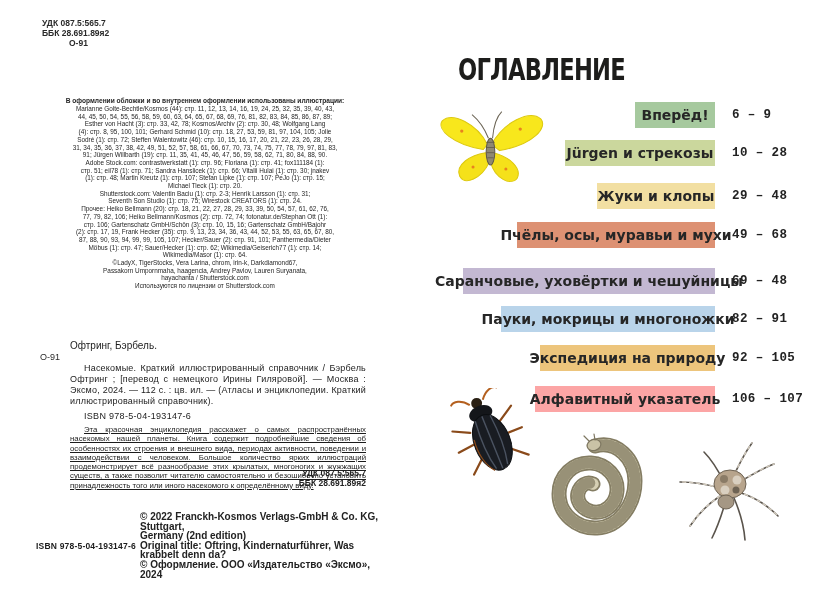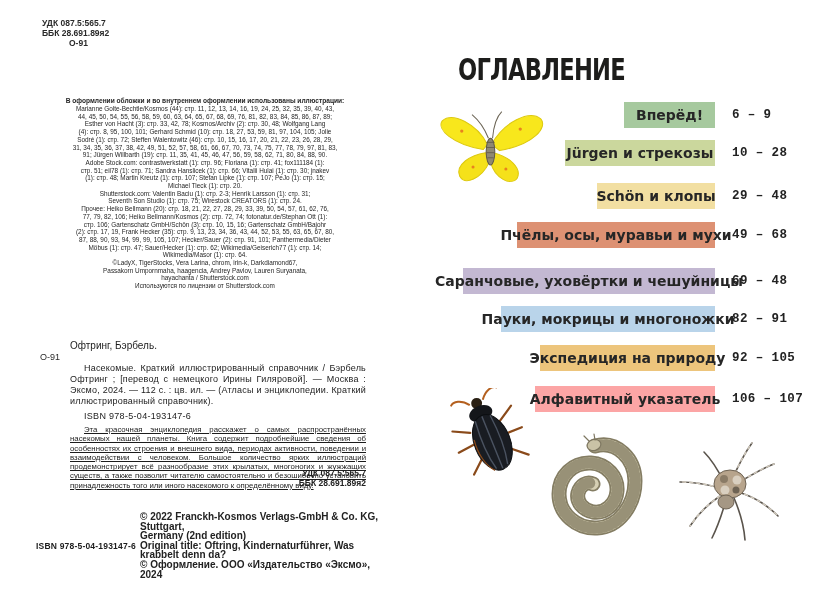--- a/index.html
+++ b/index.html
@@ -45,21 +45,21 @@
     font-family:"DejaVu Sans",sans-serif;font-size:14px;font-weight:bold;color:#262626;
     white-space:nowrap;
   }
   .toc-pages{
     position:absolute;left:322px;height:26px;line-height:26px;
     font-family:Liberation Mono, monospace;font-size:12.5px;font-weight:bold;
     letter-spacing:.4px;color:#222;white-space:nowrap;
   }
   .r1{top:102px}.r2{top:140px}.r3{top:183px}.r4{top:222px}
   .r5{top:268px}.r6{top:306px}.r7{top:345px}.r8{top:386px}
-  .r1 .toc-bar{width:91px}.r2 .toc-bar{width:150px}.r3 .toc-bar{width:118px}
+  .r1 .toc-bar{width:80px}.r2 .toc-bar{width:150px}.r3 .toc-bar{width:118px}
   .r4 .toc-bar{width:198px}.r5 .toc-bar{width:252px}.r6 .toc-bar{width:214px}
   .r7 .toc-bar{width:175px}.r8 .toc-bar{width:180px}
 
   .illu{position:absolute;}
   .illu-butterfly{left:22px;top:103px;width:118px;height:88px;}
   .illu-beetle{left:38px;top:388px;width:82px;height:92px;}
   .illu-millipede{left:133px;top:433px;width:102px;height:108px;}
   .illu-spider{left:258px;top:438px;width:118px;height:108px;}
 </style>
 </head>
@@ -141,21 +141,21 @@
 
   <div class="toc-row r1">
     <div class="toc-bar" style="background-color: rgb(166, 201, 158);">Вперёд!</div>
     <div class="toc-pages">6 – 9</div>
   </div>
   <div class="toc-row r2">
     <div class="toc-bar" style="background-color: rgb(203, 215, 157);">Jürgen и стрекозы</div>
     <div class="toc-pages">10 – 28</div>
   </div>
   <div class="toc-row r3">
-    <div class="toc-bar" style="background-color: rgb(242, 223, 162);">Schön и клопы</div>
+    <div class="toc-bar" style="background-color: rgb(242, 223, 162);">Жуки и клопы</div>
     <div class="toc-pages">29 – 48</div>
   </div>
   <div class="toc-row r4">
     <div class="toc-bar" style="background-color: rgb(221, 145, 115);">Пчёлы, осы, муравьи и мухи</div>
     <div class="toc-pages">49 – 68</div>
   </div>
   <div class="toc-row r5">
     <div class="toc-bar" style="background-color: rgb(195, 184, 210);">Саранчовые, уховёртки и чешуйницы</div>
     <div class="toc-pages">69 – 48</div>
   </div>

